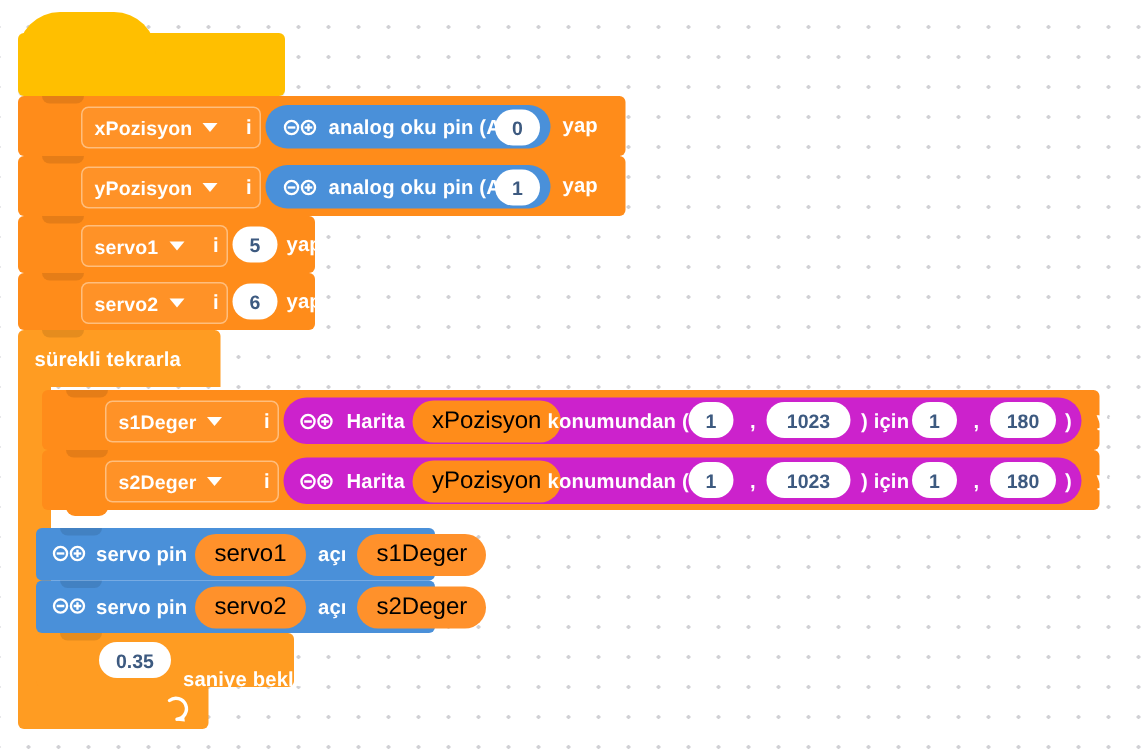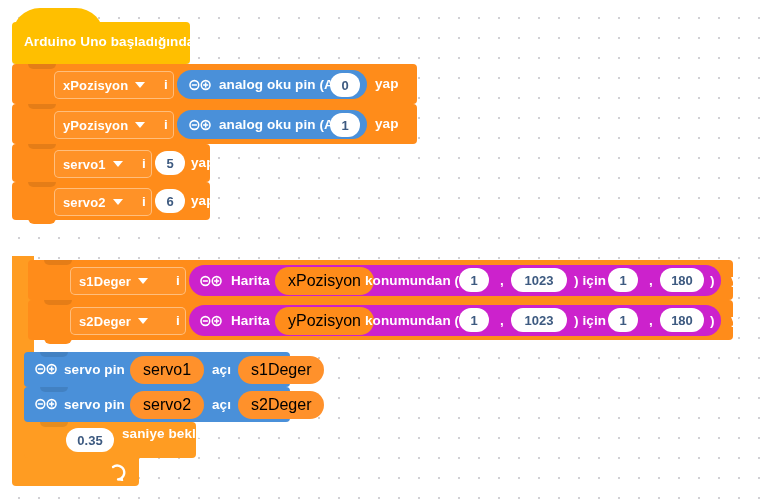--- a/index.html
+++ b/index.html
@@ -135,21 +135,20 @@
   .t{position:absolute;}
 </style>
 </head>
 <body>
 
 <div id="workspace">
   <div id="blocks">
 
     <div class="blk hat">
       <div class="hat-top"></div>
-      <span class="lbl">Arduino Uno başladığında</span>
     </div>
 
     <div class="blk stack" style="left:12px;top:64px;width:405px;height:40px;">
       <div class="notch"></div>
       <div class="dropdown" style="left:42px;top:7px;width:102px;">
         <span class="lbl">xPozisyon</span>
         <span class="caret"></span>
       </div>
       <span class="lbl t" style="left:152px;top:14px;">i</span>
 
@@ -207,20 +206,24 @@
       <div class="notch"></div>
       <div class="dropdown" style="left:42px;top:6px;width:80px;">
         <span class="lbl">servo2</span>
         <span class="caret"></span>
       </div>
       <span class="lbl t" style="left:130px;top:13px;">i</span>
       <div class="numinput" style="left:143px;top:7px;">6</div>
       <span class="lbl t" style="left:179px;top:12px;">yap</span>
     </div>
 
+    <div class="blk c-top cblk" style="left:12px;top:220px;width:135px;height:38px;">
+      <div class="notch"></div>
+      <span class="lbl t" style="left:11px;top:13px;">sürekli tekrarla</span>
+    </div>
     <div class="blk c-left cblk" style="left:12px;top:256px;width:22px;height:206px;"></div>
     <div class="blk c-bottom cblk" style="left:12px;top:458px;width:127px;height:28px;">
       <svg class="loop-arrow" style="right:10px;top:5px;" viewBox="0 0 20 18">
         <path d="M4 4 A7 7 0 1 1 9 16.5" fill="none" stroke="#ffffff" stroke-width="2.3" stroke-linecap="round"></path>
         <path d="M13.5 13 L9.5 17.3 L14.3 18.4 Z" fill="#ffffff"></path>
       </svg>
     </div>
 
     <div class="blk stack" style="left:28px;top:260px;width:705px;height:40px;">
       <div class="notch"></div>
@@ -317,17 +320,17 @@
       </svg>
       <span class="lbl t" style="left:40px;top:11px;">servo pin</span>
       <div class="ovar onblue" style="left:106px;top:4px;">servo2</div>
       <span class="lbl t" style="left:188px;top:11px;">açı</span>
       <div class="ovar onblue" style="left:214px;top:4px;">s2Deger</div>
     </div>
 
     <div class="blk cblk" style="left:24px;top:422px;width:172px;height:36px;border-radius:4px;">
       <div class="notch"></div>
       <div class="numinput" style="left:42px;top:6px;width:48px;">0.35</div>
-      <span class="lbl t" style="left:98px;top:5px;">saniye bekle</span>
+      <span class="lbl t" style="left:98px;top:24px;">saniye bekle</span>
     </div>
 
   </div>
 </div>
 
 </body></html>

